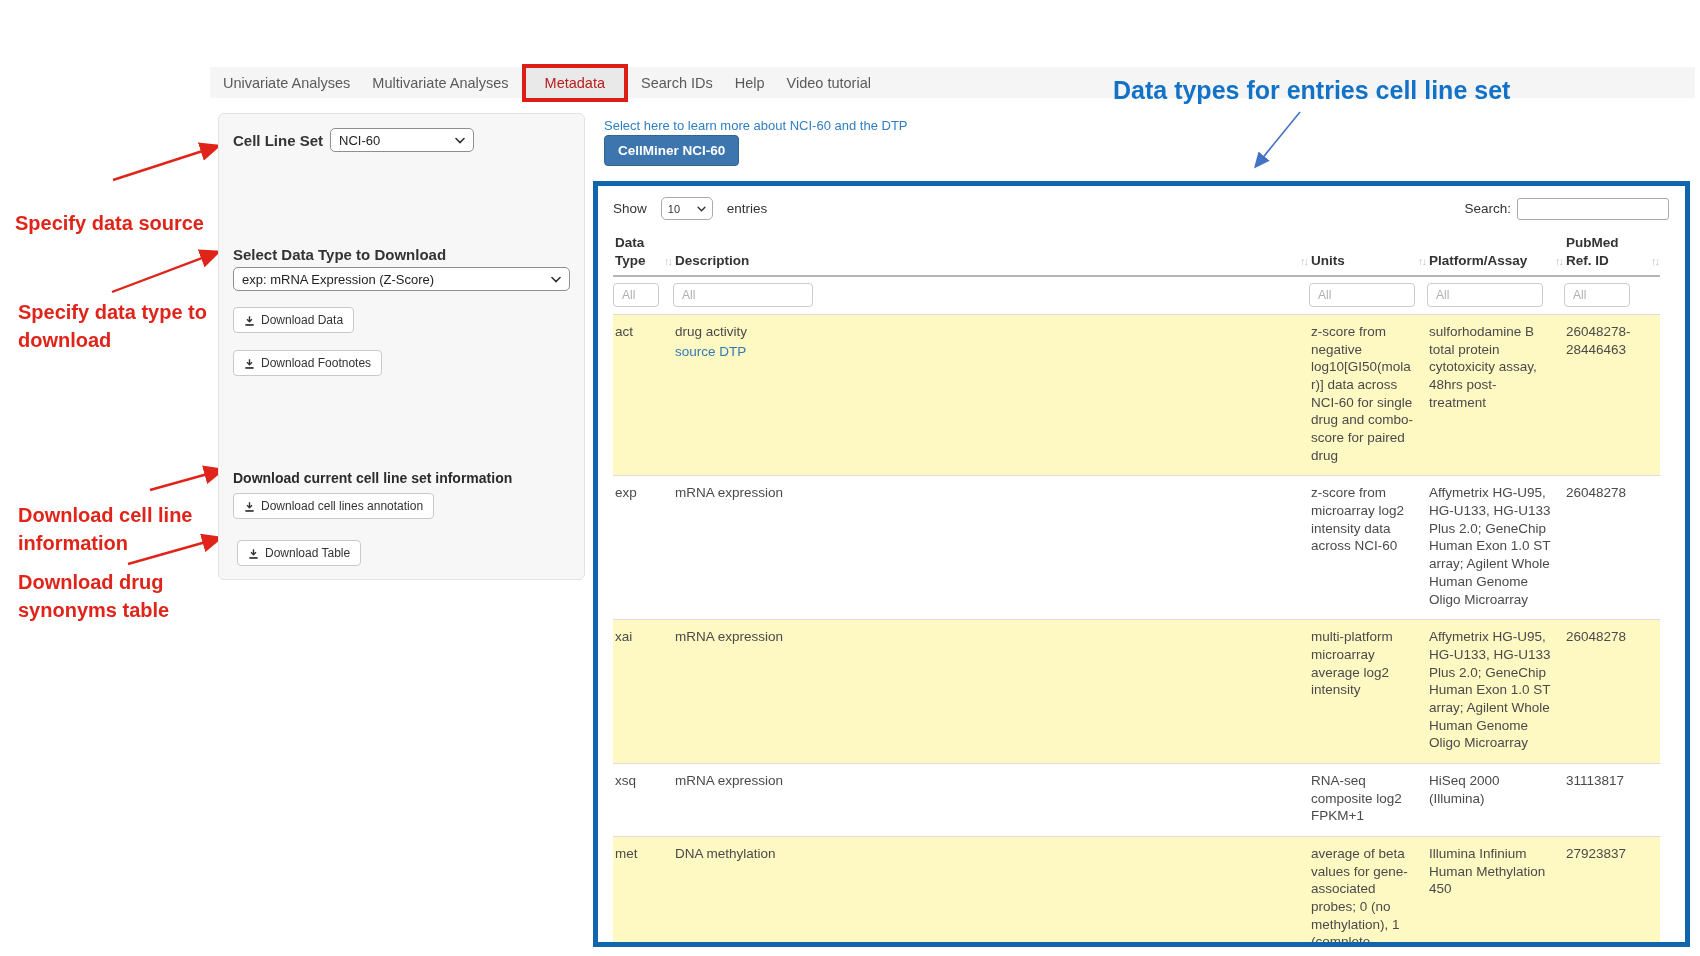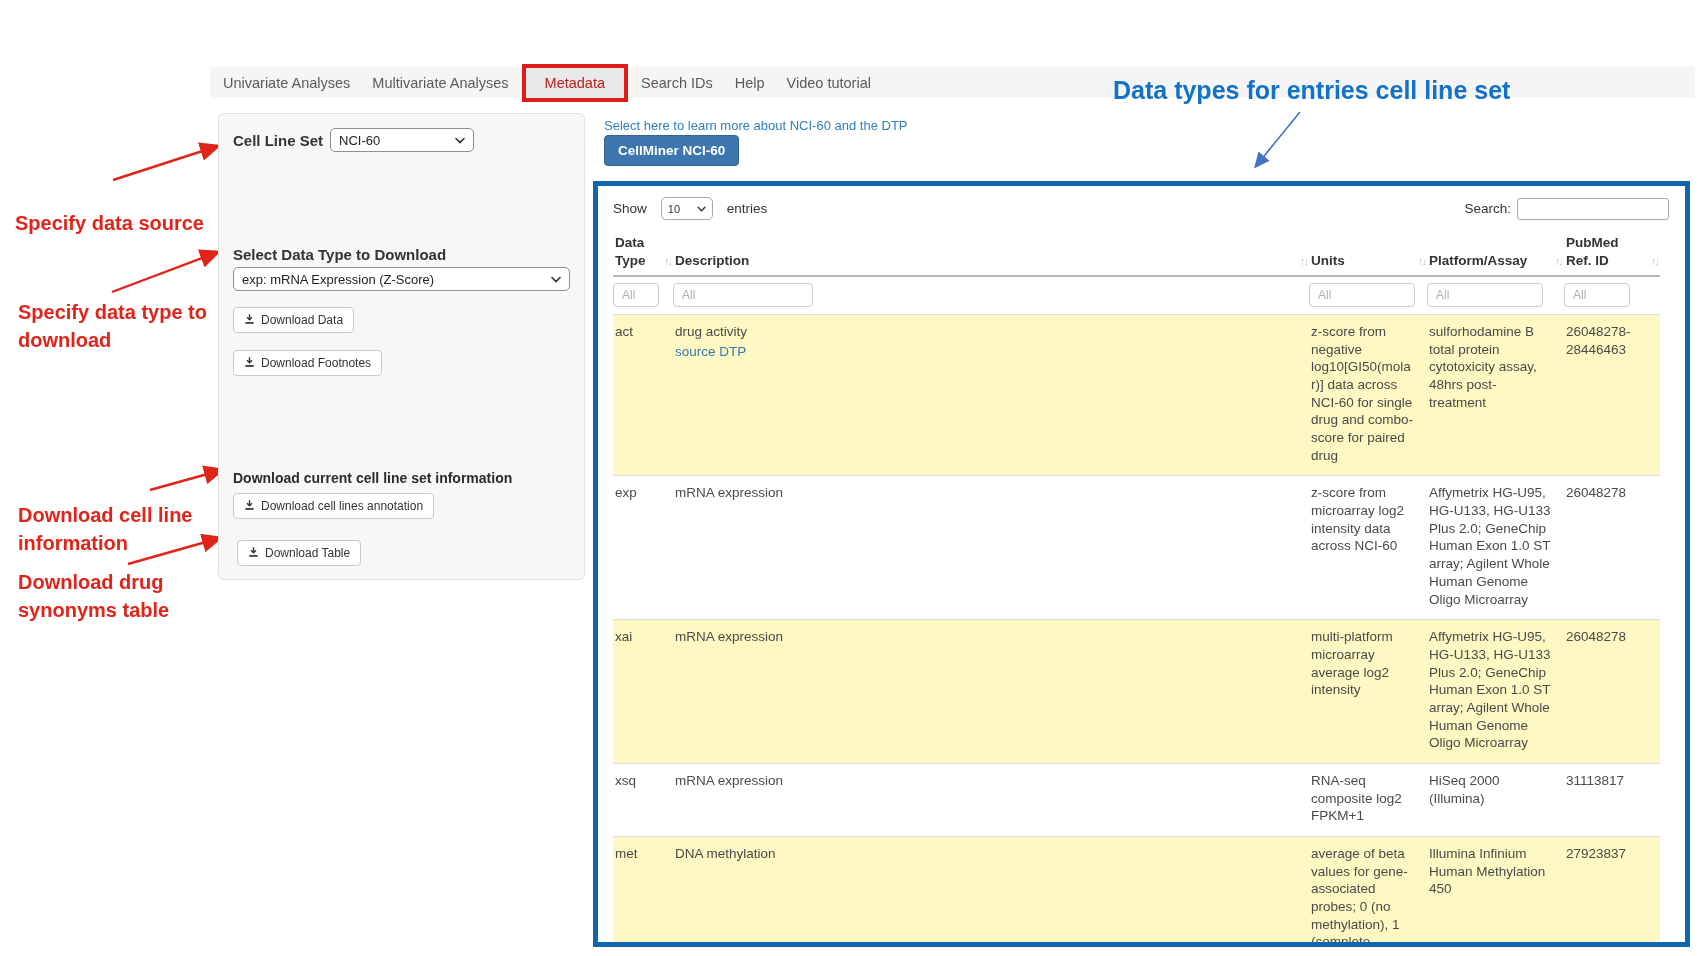--- a/index.html
+++ b/index.html
@@ -25,21 +25,21 @@
   .left-card { position:absolute; left:218px; top:113px; width:367px; height:467px;
                background:#f7f7f7; border:1px solid #e3e3e3; border-radius:6px;
                padding:14px 15px 0 14px; }
   .form-row { display:flex; align-items:center; gap:7px; }
   .lbl { font-weight:bold; font-size:15px; color:#333; }
   .sel { background:#fff; border:1px solid #8f8f8f; border-radius:5px; height:24px;
          display:flex; align-items:center; justify-content:space-between;
          padding:0 8px; font-size:13px; color:#222; cursor:pointer; }
   .sel-cellline { width:144px; }
   .sel-datatype { width:337px; margin-top:4px; }
-  .btn { display:inline-flex; align-items:flex-start; gap:6px; background:#fff;
+  .btn { display:inline-flex; align-items:flex-end; gap:6px; background:#fff;
          border:1px solid #c9c9c9; border-radius:4px; padding:5px 10px;
          font-size:12px; color:#333; cursor:pointer; white-space:nowrap; }
   .heading-sm { font-weight:bold; font-size:14px; color:#2b2b2b; line-height:1.5; }
 
   
   .learn-link { position:absolute; left:604px; top:118px; font-size:13px; color:#2f7ec2; cursor:pointer; }
   .cellminer-btn { position:absolute; left:604px; top:135px; background:#3d76ae;
                    border:1px solid #33658f; border-radius:4px; color:#fff;
                    font-weight:bold; font-size:13.5px; padding:7px 13px; cursor:pointer; }
 

